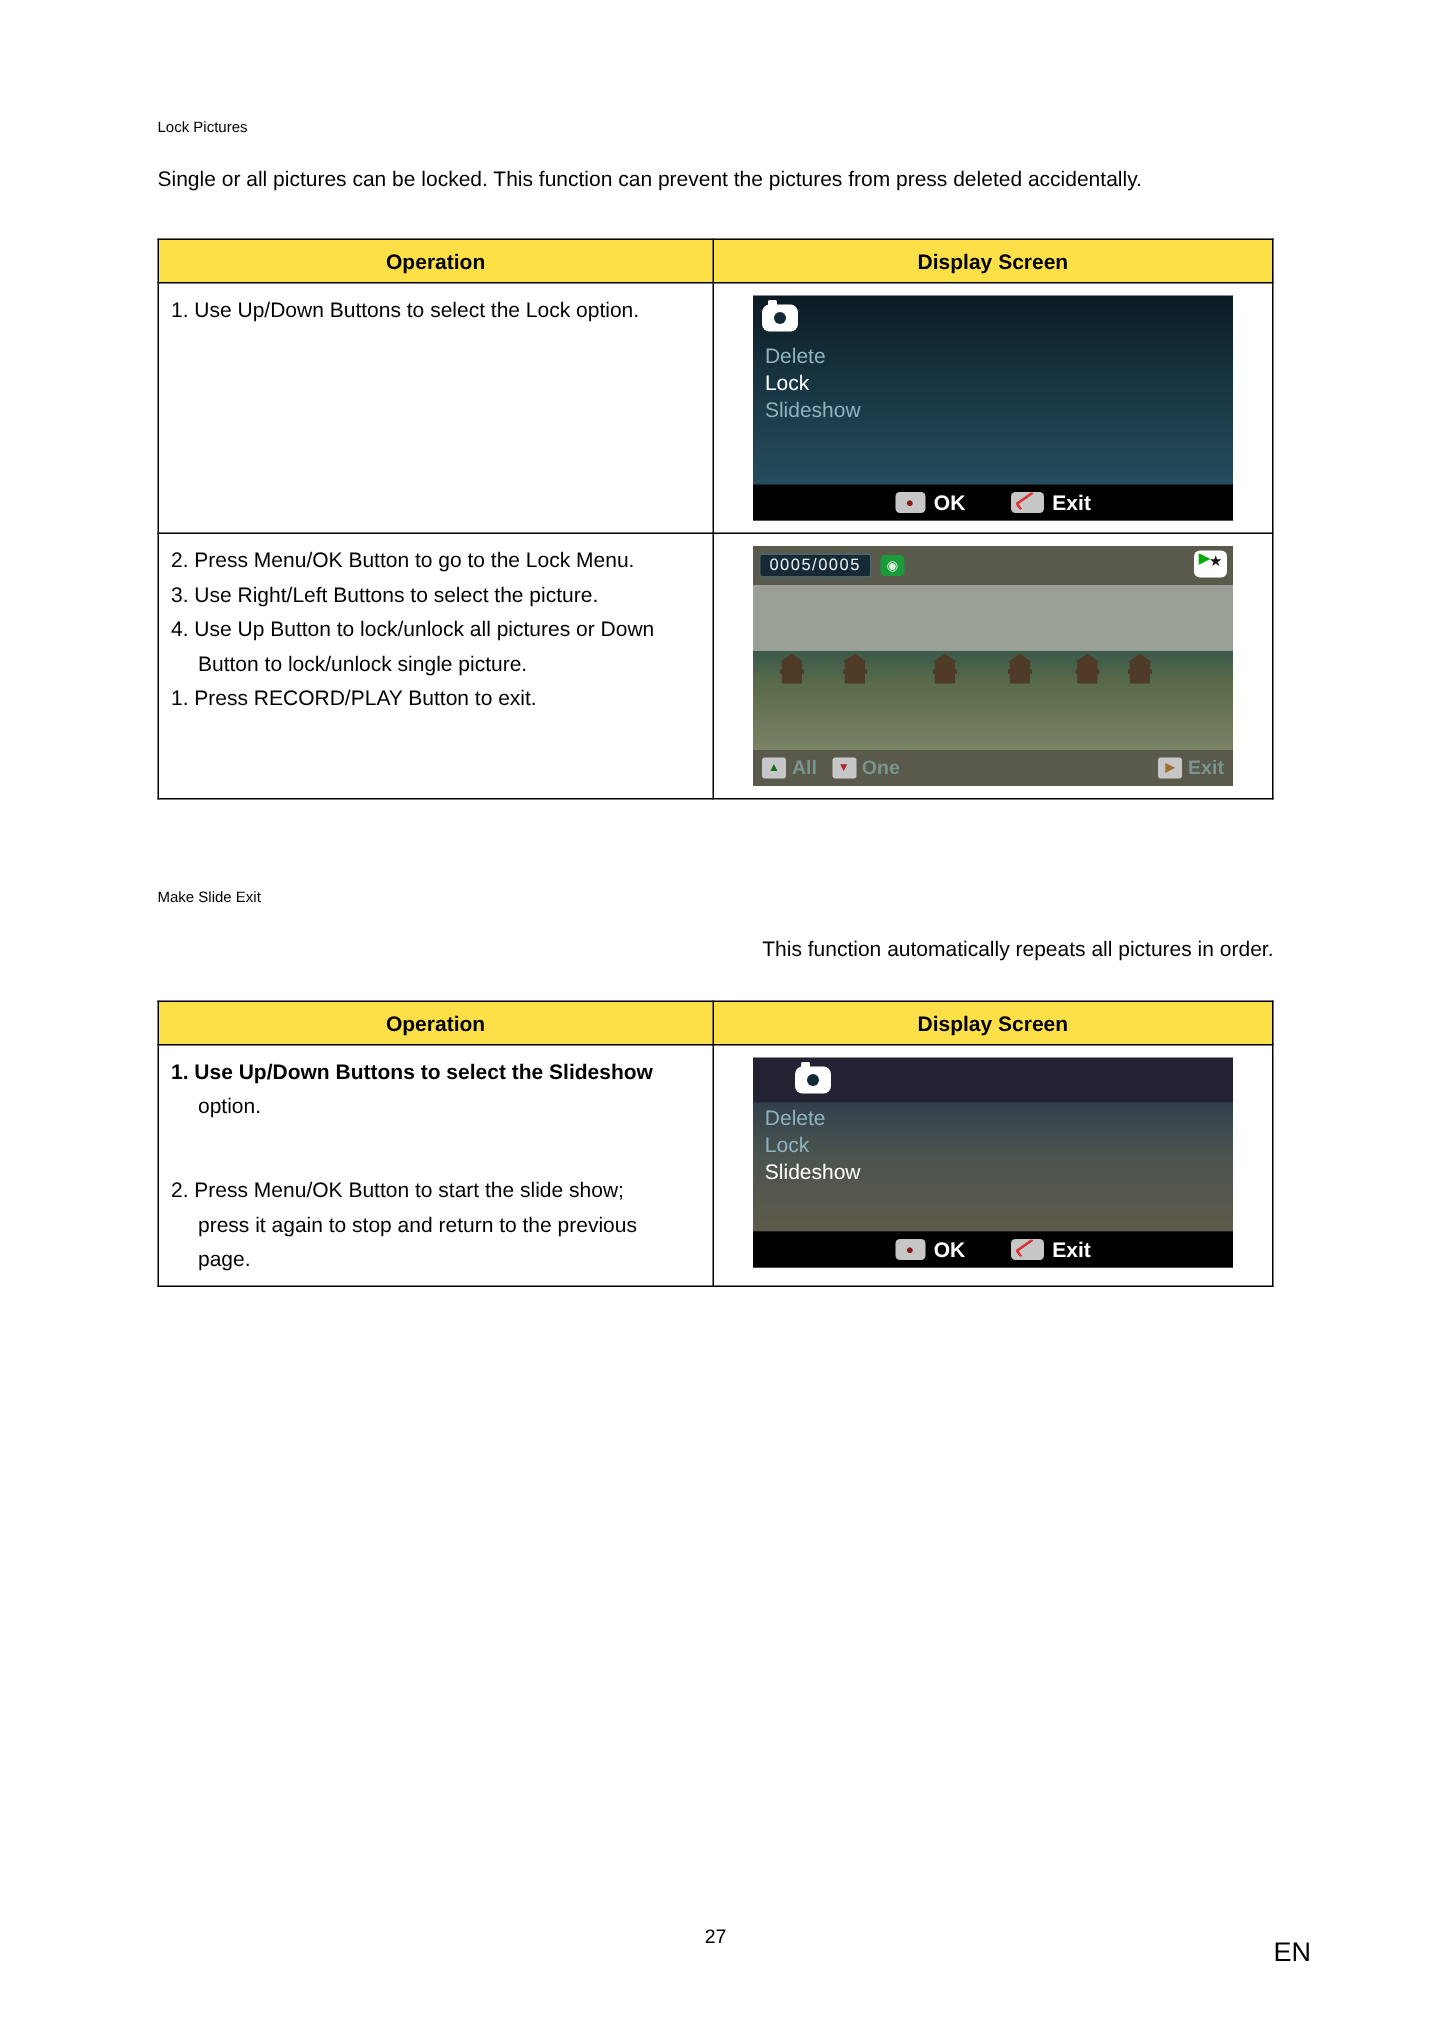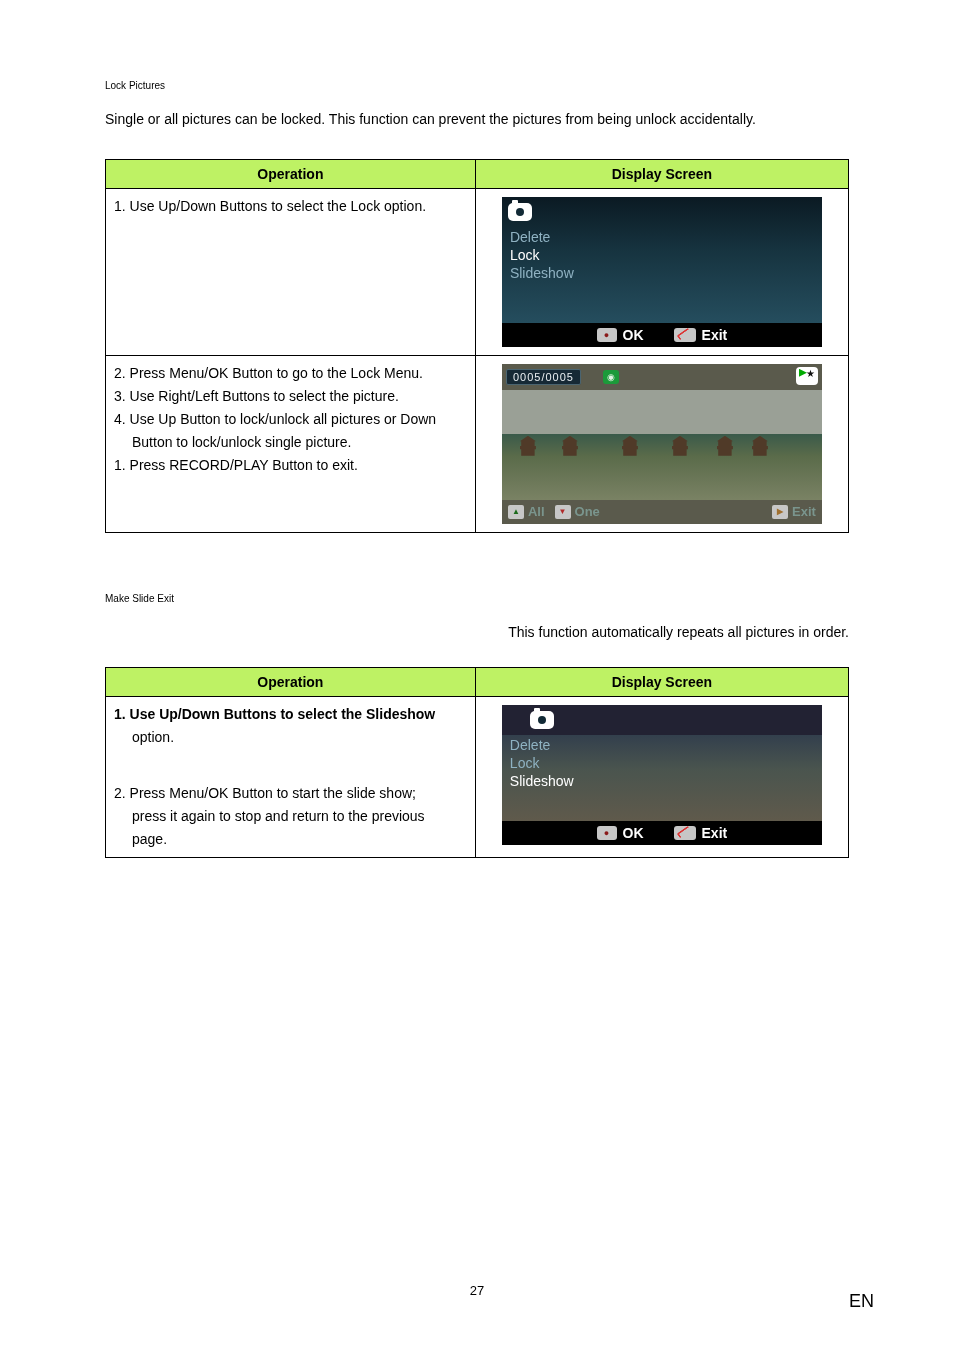--- a/index.html
+++ b/index.html
@@ -33,21 +33,21 @@
     border-collapse: collapse;
     width: 100%;
     margin-bottom: 60px;
   }
   table.ops th, table.ops td {
     border: 1px solid #000;
     vertical-align: top;
     padding: 6px 8px;
   }
   table.ops th {
-    background: #bef264;
+    background: #fde047;
     font-weight: bold;
     text-align: center;
     font-size: 14px;
   }
   table.ops td.op-col {
     width: 380px;
     font-size: 14px;
     line-height: 1.65;
   }
   table.ops td.ds-col {
@@ -164,21 +164,21 @@
     background: #5a5a4c;
     overflow: hidden;
   }
   .photo-top {
     position: absolute;
     top: 0; left: 0; right: 0;
     height: 22px;
     display: flex;
     align-items: center;
     padding: 2px 4px;
-    gap: 22px;
+    gap: 6px;
   }
   .counter {
     display: inline-block;
     padding: 1px 6px;
     background: #162935;
     border: 1px solid #4a6470;
     color: #e9eef1;
     font-size: 11px;
     letter-spacing: 1px;
     border-radius: 2px;
@@ -285,21 +285,21 @@
     right: 80px;
     font-size: 18px;
   }
 </style>
 </head>
 <body>
 
 <div class="page">
 
   <h3 class="section-title">Lock Pictures</h3>
-  <p class="para">Single or all pictures can be locked. This function can prevent the pictures from being unlock accidentally.</p>
+  <p class="para">Single or all pictures can be locked. This function can prevent the pictures from press deleted accidentally.</p>
 
   <table class="ops">
     <tbody>
         <tr>
       <th>Operation</th>
       <th>Display Screen</th>
     </tr>
     <tr>
       <td class="op-col">
         <div>1. Use Up/Down Buttons to select the Lock option.</div>

